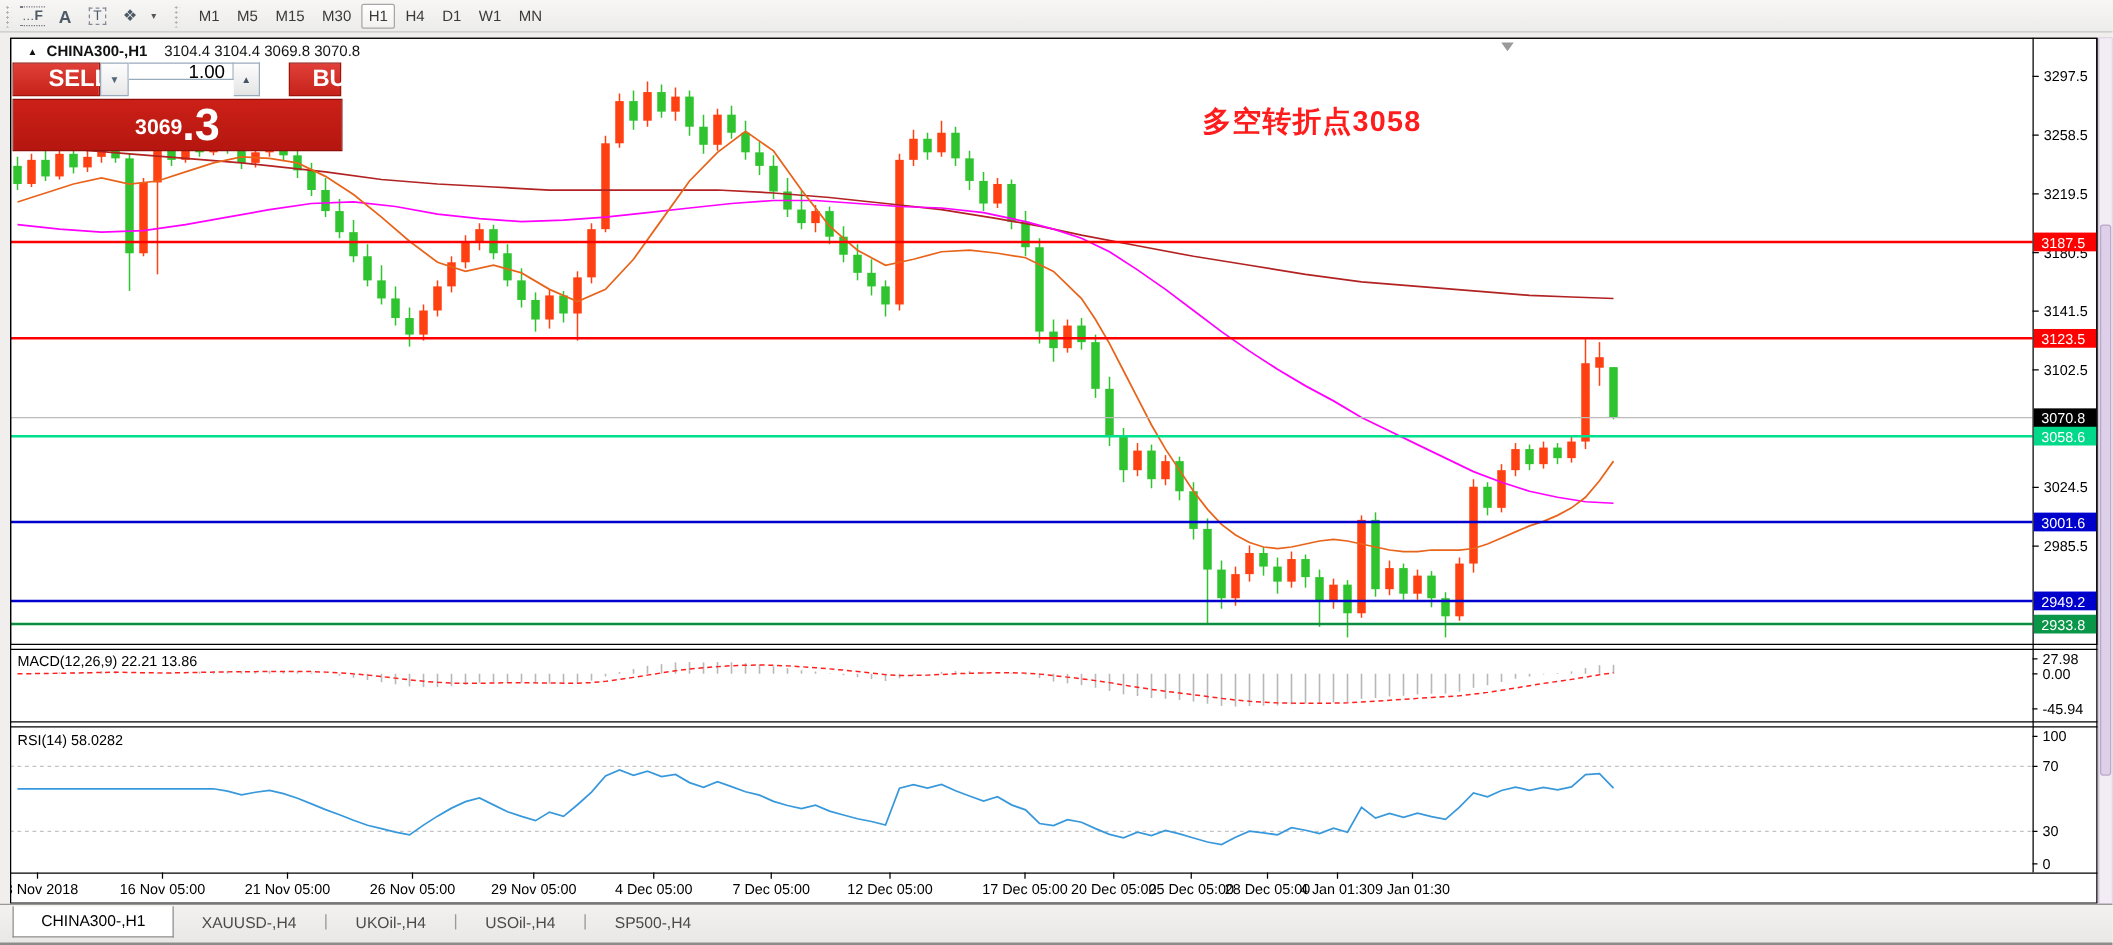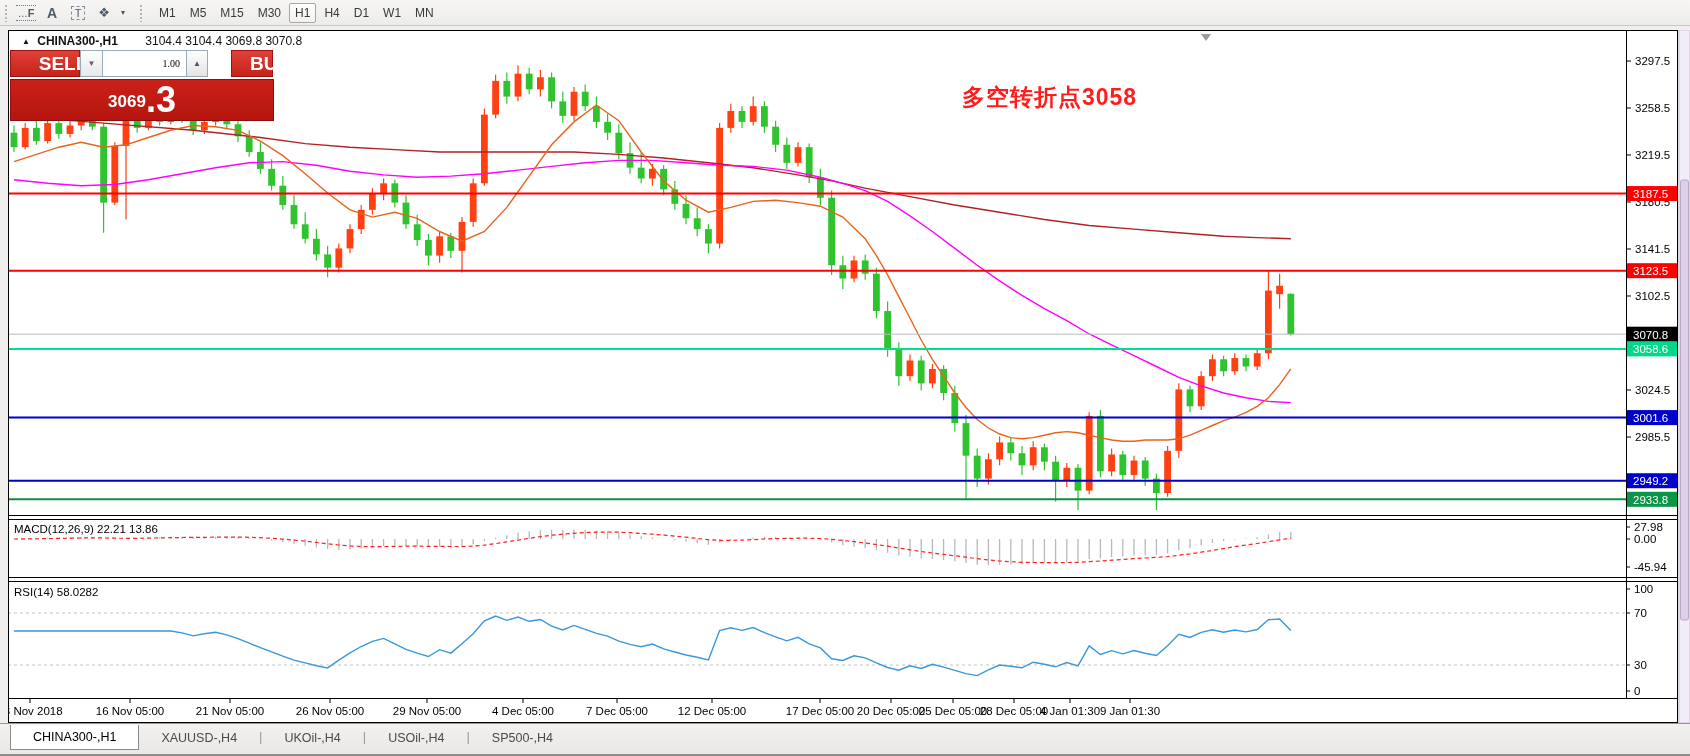--- a/index.html
+++ b/index.html
@@ -26,22 +26,22 @@
                 color:#fe1c1c; z-index:6; white-space:nowrap; letter-spacing:1px; }
   
   #trade-panel { position:absolute; left:10px; top:50px; width:264px; z-index:7; }
   #trade-row1 { display:flex; height:27px; }
   .trade-btn { background:linear-gradient(#e04038,#c6231a); color:#fff; font-size:19px;
                font-weight:bold; display:flex; align-items:center; justify-content:center;
                border:1px solid #9c140d;padding-left:36px; }
   #sell-btn { width:70px; } #buy-btn { width:42px;margin-left:23px; }
   #vol-drop { width:23px; background:linear-gradient(#fdfdfd,#e8e8e8); border:1px solid #9ab;
               color:#567; font-size:8px; display:flex; align-items:center; justify-content:center; }
-  #vol-input { width:84px; height:27px; border:1px solid #9ab; border-left:none; text-align:right;
-               font-size:10px; padding-right:6px; font-family:Liberation Serif, serif; }
+  #vol-input { width:84px; height:14px; border:1px solid #9ab; border-left:none; text-align:right;
+               font-size:15px; padding-right:6px; font-family:Liberation Sans, sans-serif; }
   #vol-up { width:21px; background:linear-gradient(#fdfdfd,#e4e4e4); border:1px solid #9ab;
             border-left:none; color:#456; font-size:8px; display:flex; align-items:center;
             justify-content:center; }
   #trade-row2 { display:flex; margin-top:2px; height:42px; gap:4px; }
   .price-tile { flex:1; background:linear-gradient(#cb2018,#b5160f); border:1px solid #8e0f09;
                 color:#fff; display:flex; align-items:flex-end; justify-content:center;
                 padding-bottom:3px; }
   .price-int { font-size:17px; font-weight:bold; line-height:30px; }
   .price-dec { font-size:36px; font-weight:bold; line-height:34px; }
   
@@ -83,21 +83,21 @@
       <div class="tf-btn">H4</div>
       <div class="tf-btn">D1</div>
       <div class="tf-btn">W1</div>
       <div class="tf-btn">MN</div>
     </div>
 </div>
 
 <div id="chart-title">
   <span class="tri">▲</span>
   <span>CHINA300-,H1</span>
-  <span style="font-weight:normal;margin-left:24px;">3104.4 3104.4 3069.8 3070.8</span>
+  <span style="font-weight:normal;margin-left:10px;">3104.4 3104.4 3069.8 3070.8</span>
 </div>
 
 <div id="trade-panel">
   <div id="trade-row1">
     <div id="sell-btn" class="trade-btn">SELL</div>
     <div id="vol-drop">▼</div>
     <input id="vol-input" value="1.00" style="">
     <div id="vol-up">▲</div>
     <div id="buy-btn" class="trade-btn">BUY</div>
   </div>

